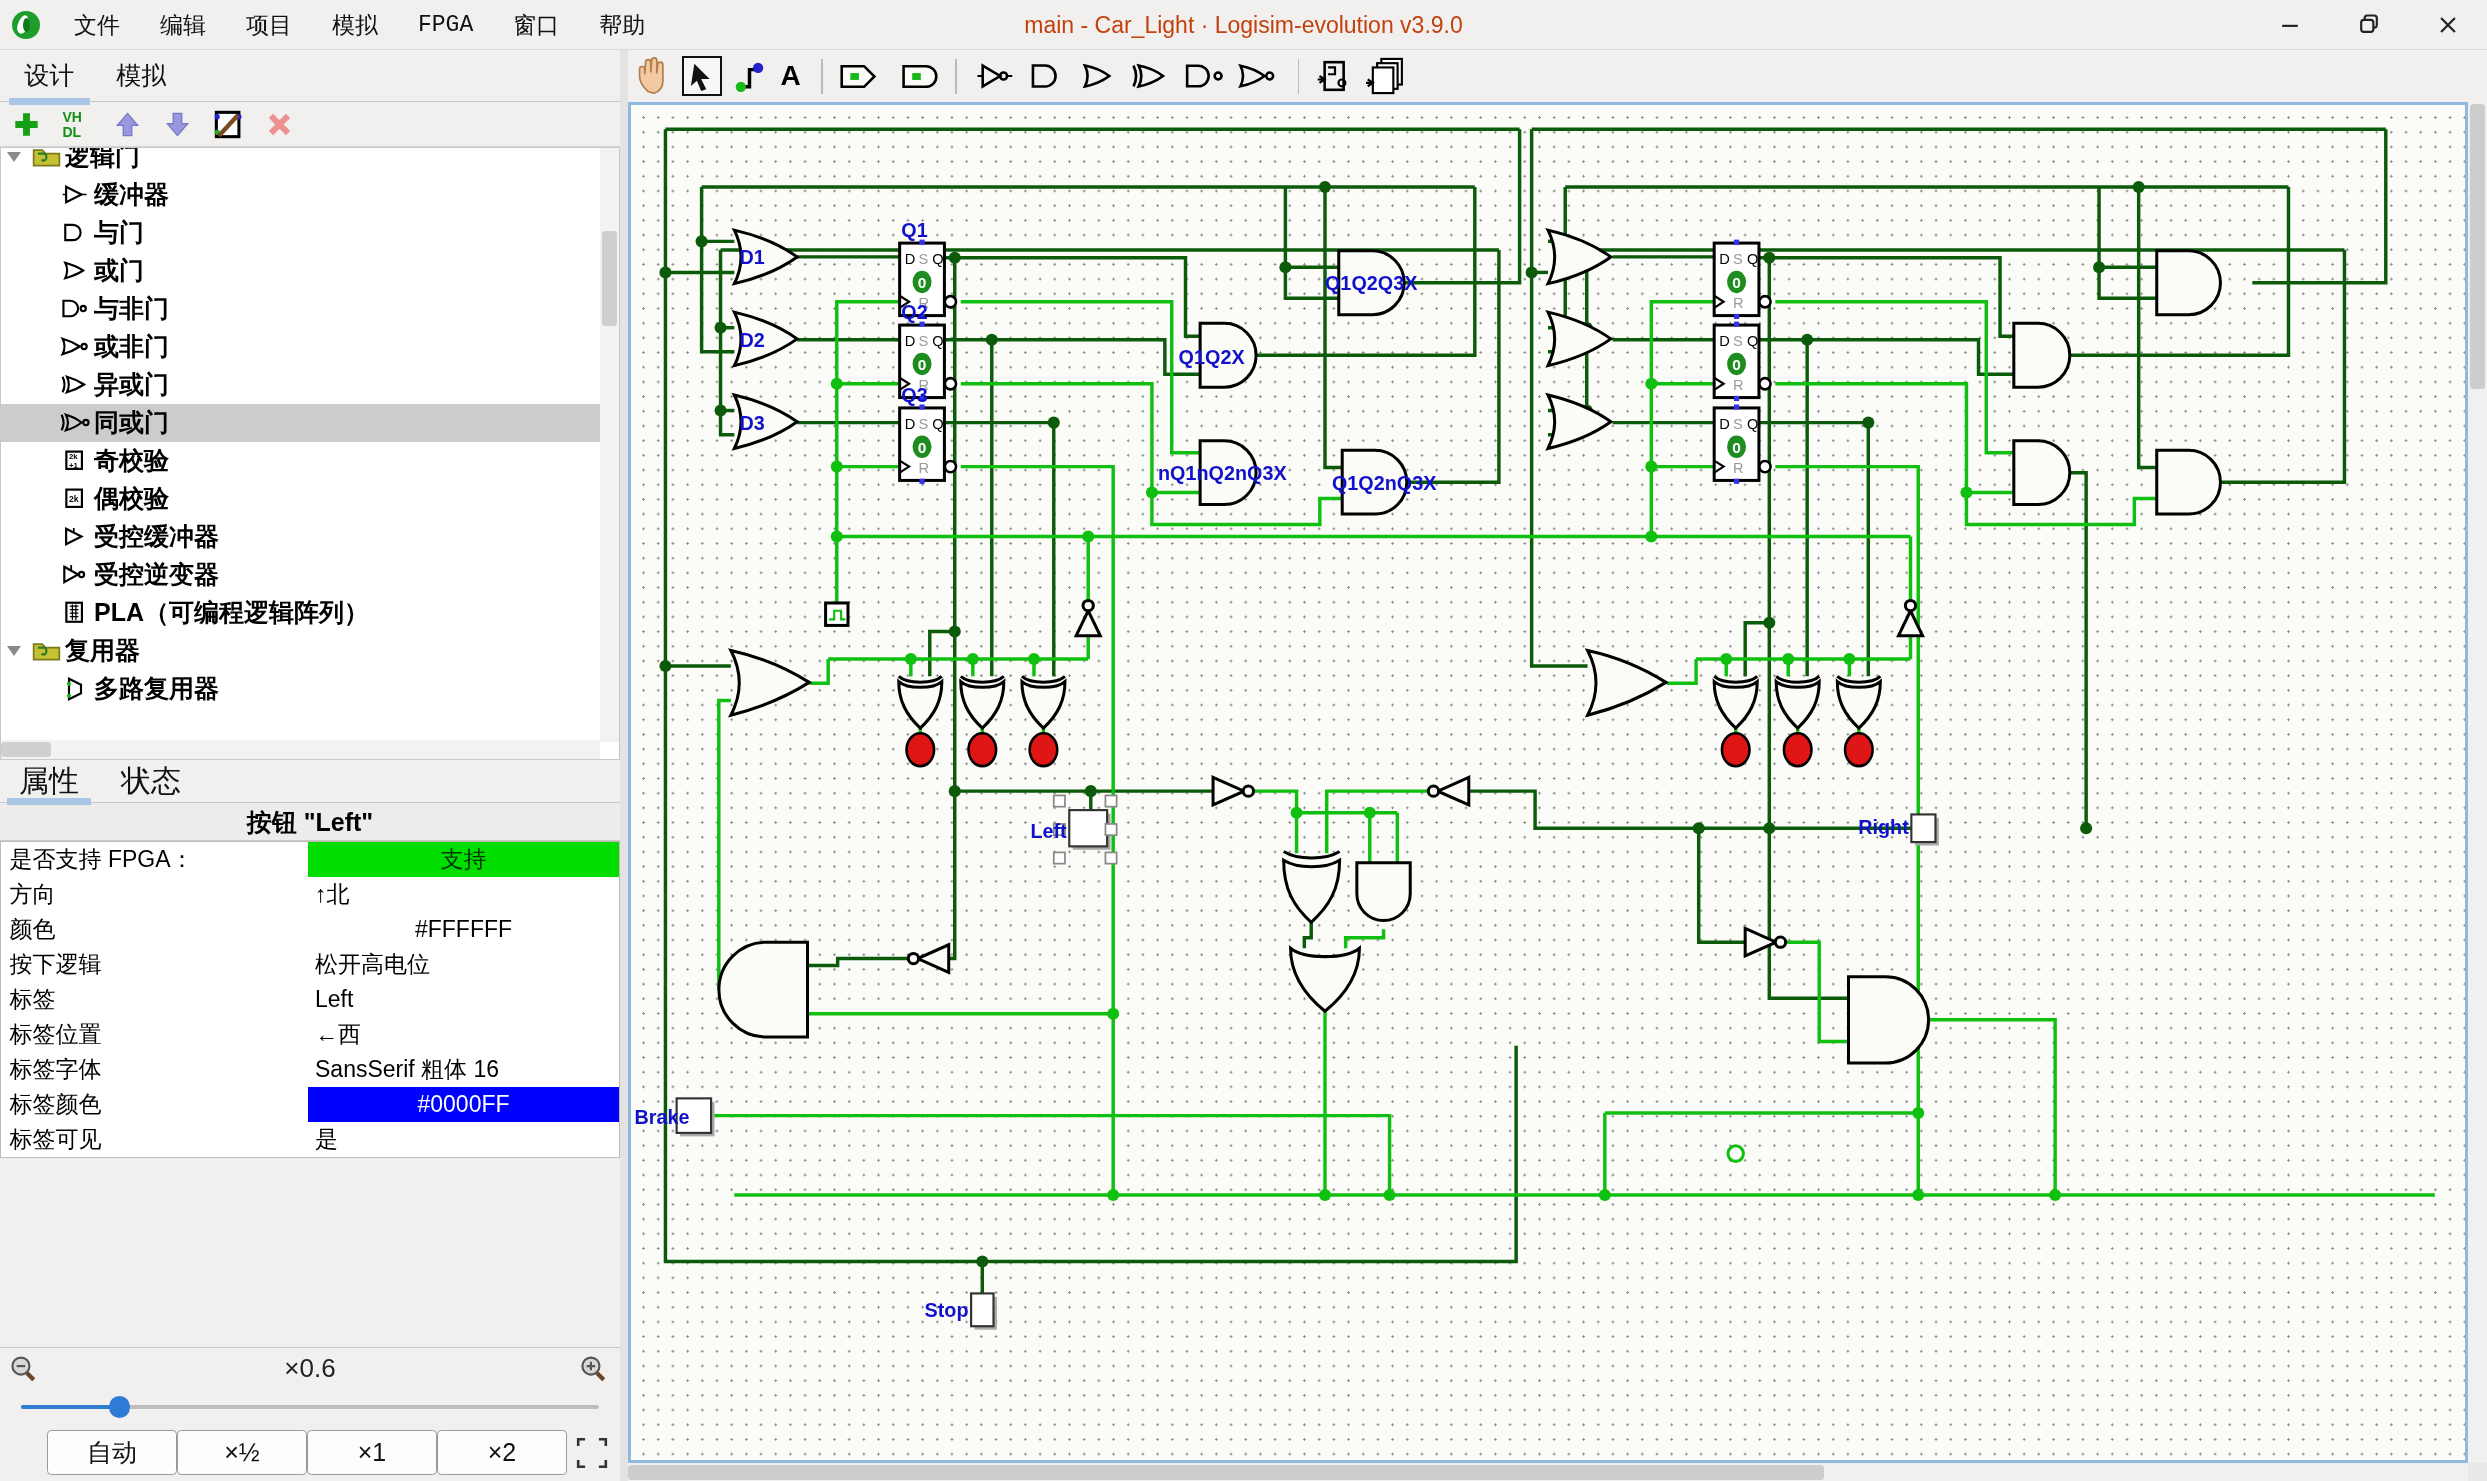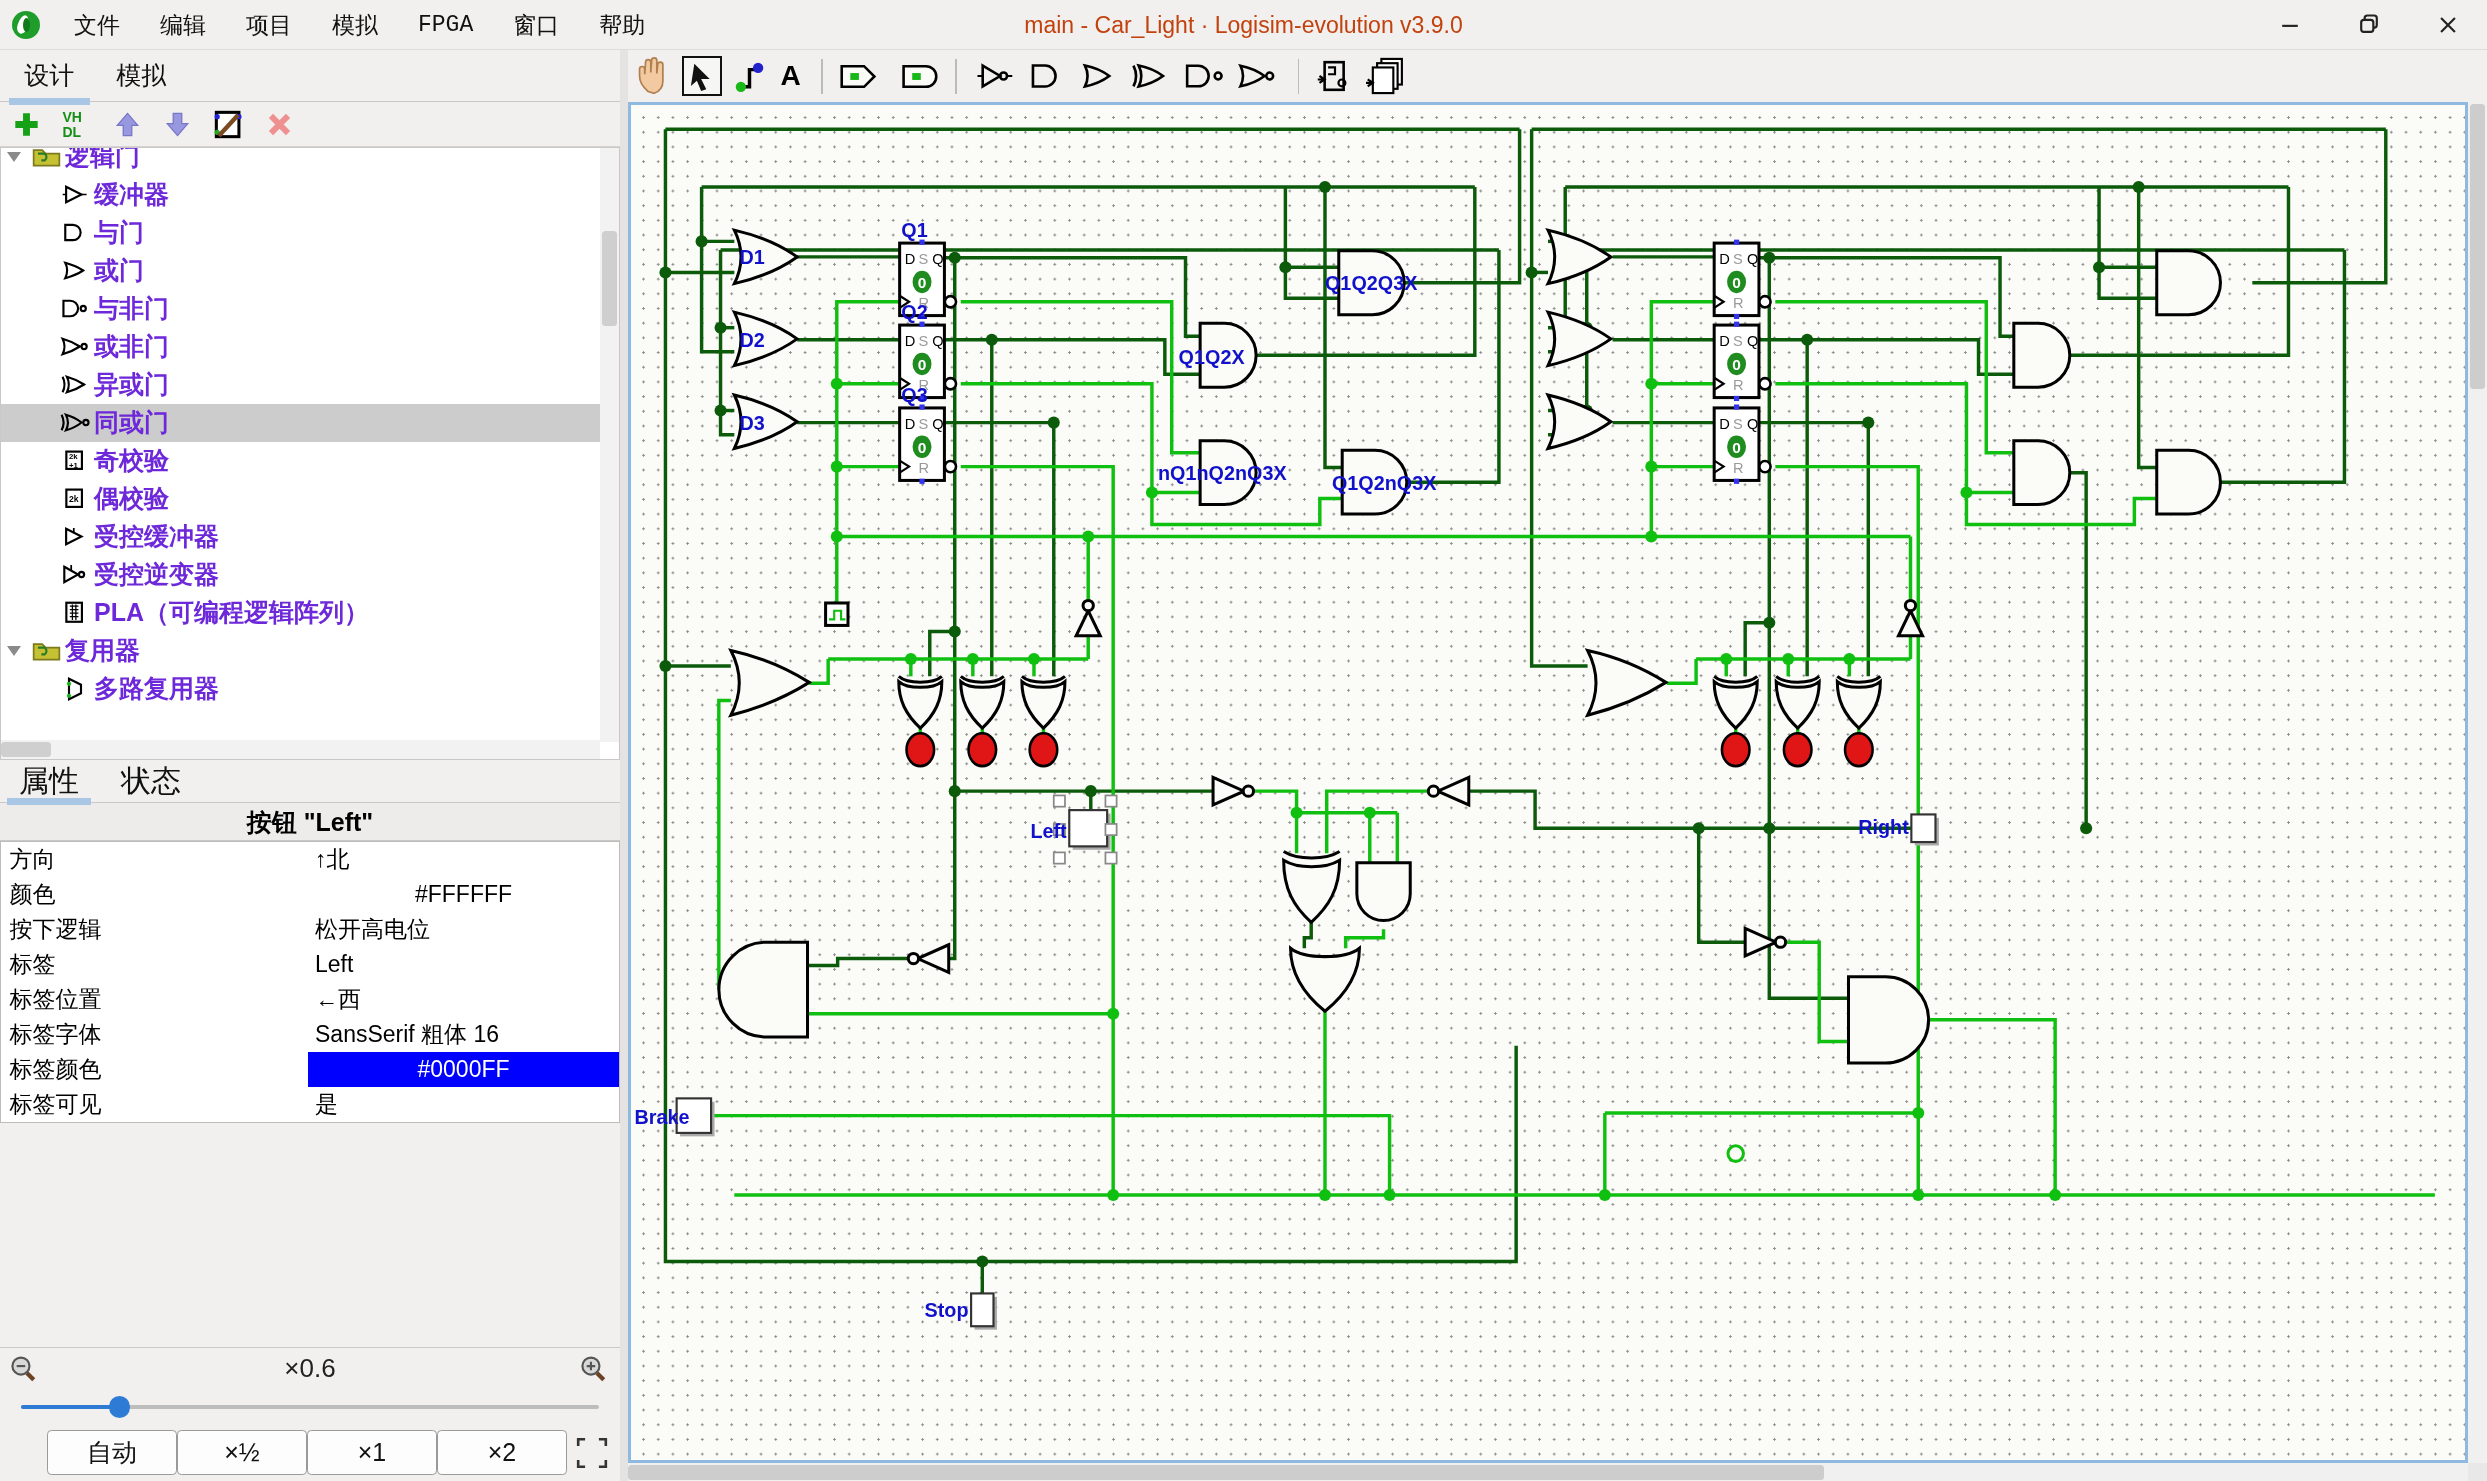--- a/index.html
+++ b/index.html
@@ -30,21 +30,21 @@
   .ltab.design{left:19px;}
   .ltab.sim{left:111px;}
   .ltab.active:after{content:"";position:absolute;left:-10.4px;right:-10.4px;bottom:-5.2px;height:7px;background:#A9C7E4;}
   
   .minibar{height:45px;display:flex;align-items:center;gap:15.6px;padding-left:8.6px;
     border-bottom:0.9px solid #D5D4D2;}
   .mini-ic{width:35px;height:35px;display:flex;align-items:center;justify-content:center;}
   
   .treewrap{position:relative;height:613px;background:#fff;border:0.9px solid #C9C8C6;overflow:hidden;}
   .tree{position:absolute;left:0;top:-10.4px;right:19px;}
-  .trow{display:flex;align-items:center;height:38px;font-size:25px;font-weight:600;color:#6d28d9;
+  .trow{display:flex;align-items:center;height:38px;font-size:25px;font-weight:600;color:#000000;
     white-space:nowrap;text-align:right;}
   .trow.sel{background:#CCCCCC;}
   .texp{width:26px;display:flex;justify-content:center;}
   .texp:after{content:"";border-left:7.8px solid transparent;border-right:7.8px solid transparent;
     border-top:10.4px solid #8a8a8a;}
   .tic{width:38px;display:flex;justify-content:center;align-items:center;}
   .tree .child{padding-left:55px;}
   .vscroll{position:absolute;right:0;top:0;width:19px;height:594px;background:#F2F2F2;}
   .vscroll .thumb{position:absolute;left:1.7px;width:15.6px;background:#CFCFCF;border-radius:3.5px;}
   .hscroll{position:absolute;left:0;bottom:0;height:19px;right:19px;background:#F2F2F2;}
@@ -333,20 +333,24 @@
   </div>
 
   <div class="props">
     <div class="ptabs">
       <div class="ptab p1 active">属性</div>
       <div class="ptab p2">状态</div>
     </div>
     <div class="ptitle">按钮 "Left"</div>
     <div class="ptable" id="ptable">
         <div class="prow">
+          <div class="plabel">是否支持 FPGA：</div>
+          <div class="pvalue center" style="background: rgb(0, 222, 0); color: rgb(0, 51, 0);">支持</div>
+        </div>
+        <div class="prow">
           <div class="plabel">方向</div>
           <div class="pvalue">↑北</div>
         </div>
         <div class="prow">
           <div class="plabel">颜色</div>
           <div class="pvalue center">#FFFFFF</div>
         </div>
         <div class="prow">
           <div class="plabel">按下逻辑</div>
           <div class="pvalue">松开高电位</div>

